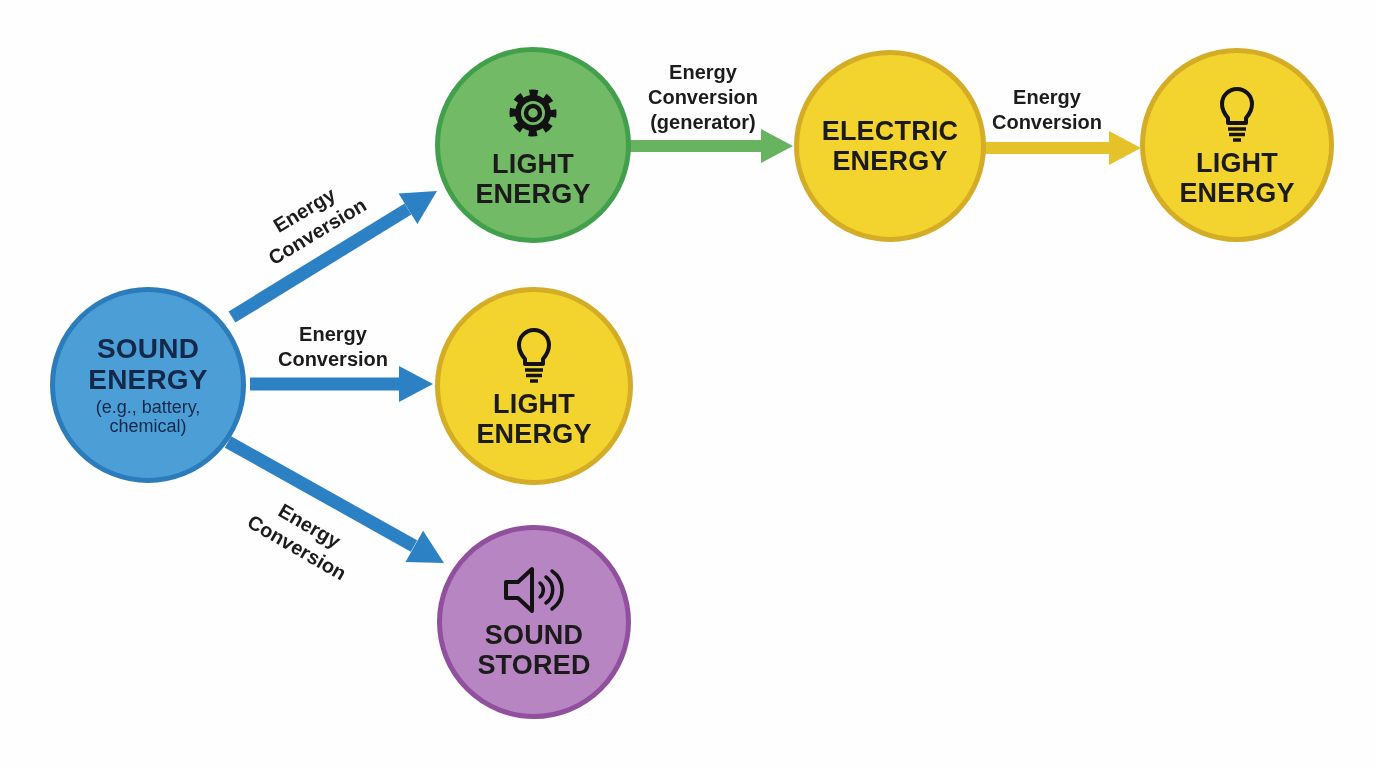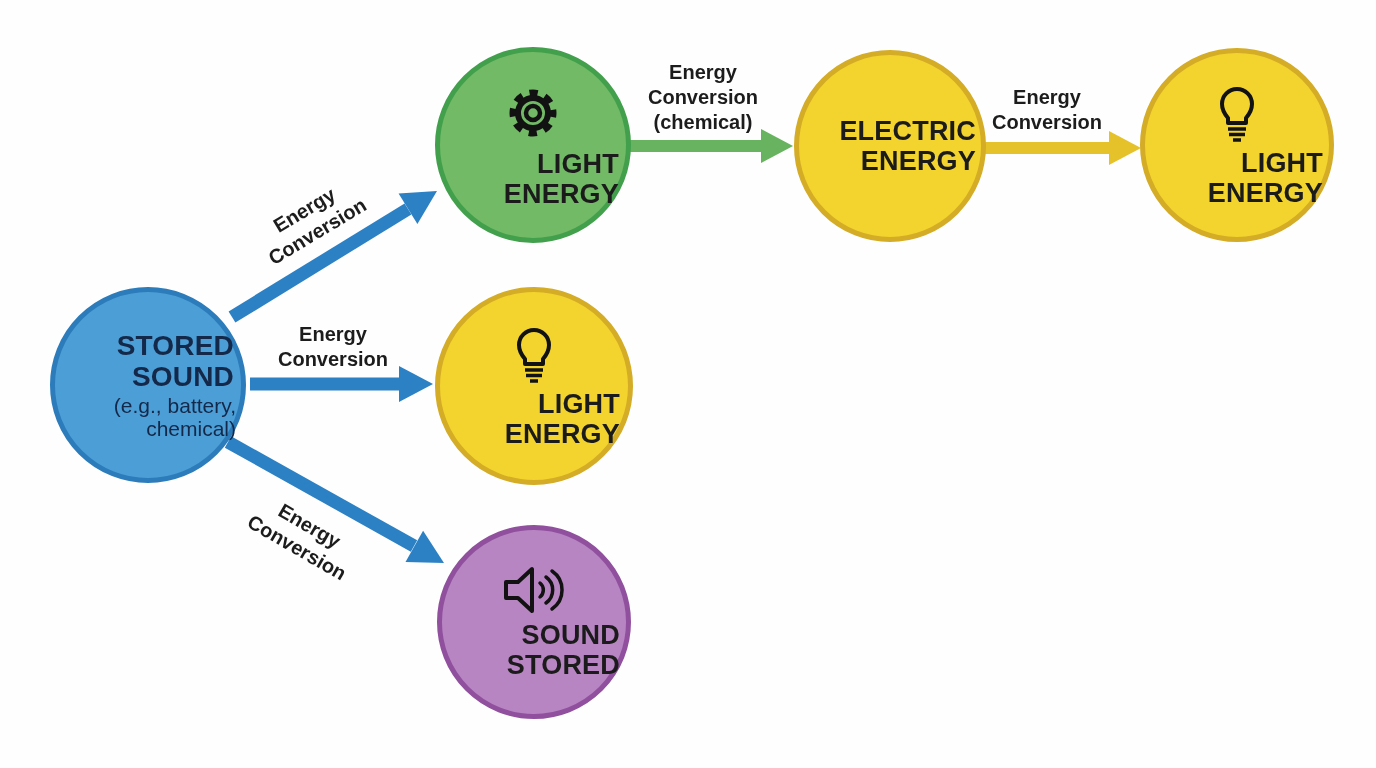--- a/index.html
+++ b/index.html
@@ -21,36 +21,36 @@
   .node{
     position:absolute;
     border-radius:50%;
     background:var(--fill);
     border:5px solid var(--border);
     box-sizing:border-box;
     display:flex;
     flex-direction:column;
     align-items:center;
     justify-content:center;
-    text-align:right;
+    text-align:center;
   }
   .node-title{
     font-weight:bold;
     font-size:27px;
     line-height:1.12;
     color:var(--text-dark);
     letter-spacing:0.2px;
     max-width:172px;
   }
   .node-title.stored{
     font-size:28px;
     color:var(--stored-text);
   }
   .node-subtitle{
-    font-size:21px;
+    font-size:18px;
     line-height:1.1;
     color:var(--stored-text);
     max-width:176px;
     margin-top:2px;
   }
   .node-icon{margin-bottom:4px;}
 
   .edge-label{
     position:absolute;
     font-size:20px;
@@ -82,21 +82,21 @@
       <line class="stroke-green" x1="628" y1="146" x2="763" y2="146" stroke-width="12"></line>
       <polygon class="fill-green" points="793,146 761,129 761,163"></polygon>
     </g>
     <g>
       <line class="stroke-yellow" x1="985" y1="148" x2="1111" y2="148" stroke-width="12"></line>
       <polygon class="fill-yellow" points="1141,148 1109,131 1109,165"></polygon>
     </g>
   </svg>
 
   <div class="node" style="left:50px;top:287px;width:196px;height:196px;--fill:var(--stored-fill);--border:var(--stored-border);">
-    <div class="node-title stored">STORED SOUND</div>
+    <div class="node-title stored">SOUND ENERGY</div>
     <div class="node-subtitle">(e.g., battery, chemical)</div>
   </div>
 
   <div class="node" style="left:435px;top:47px;width:196px;height:196px;--fill:var(--motion-fill);--border:var(--motion-border);">
     <svg class="node-icon" width="64" height="64" viewBox="-32 -32 64 64">
       <circle cx="0" cy="0" r="19" fill="none" stroke="#121212" stroke-width="9" stroke-dasharray="7.8 7.12" stroke-dashoffset="3.9"></circle>
       <circle cx="0" cy="0" r="15" fill="none" stroke="#121212" stroke-width="6"></circle>
       <circle cx="0" cy="0" r="7" fill="none" stroke="#121212" stroke-width="4.5"></circle>
     </svg>
     <div class="node-title">LIGHT ENERGY</div>
@@ -135,17 +135,17 @@
     </svg>
     <div class="node-title">SOUND STORED</div>
   </div>
 
   <div class="edge-label" style="left:240px;top:196px;width:142px;transform:rotate(-31deg);">Energy Conversion</div>
 
   <div class="edge-label" style="left:262px;top:322px;width:142px;">Energy Conversion</div>
 
   <div class="edge-label" style="left:232px;top:512px;width:142px;transform:rotate(30deg);">Energy Conversion</div>
 
-  <div class="edge-label" style="left:633px;top:60px;width:140px;">Energy Conversion (chemical)</div>
+  <div class="edge-label" style="left:633px;top:60px;width:140px;">Energy Conversion (generator)</div>
 
   <div class="edge-label" style="left:977px;top:85px;width:140px;">Energy Conversion</div>
 
 </div>
 
 </body></html>

